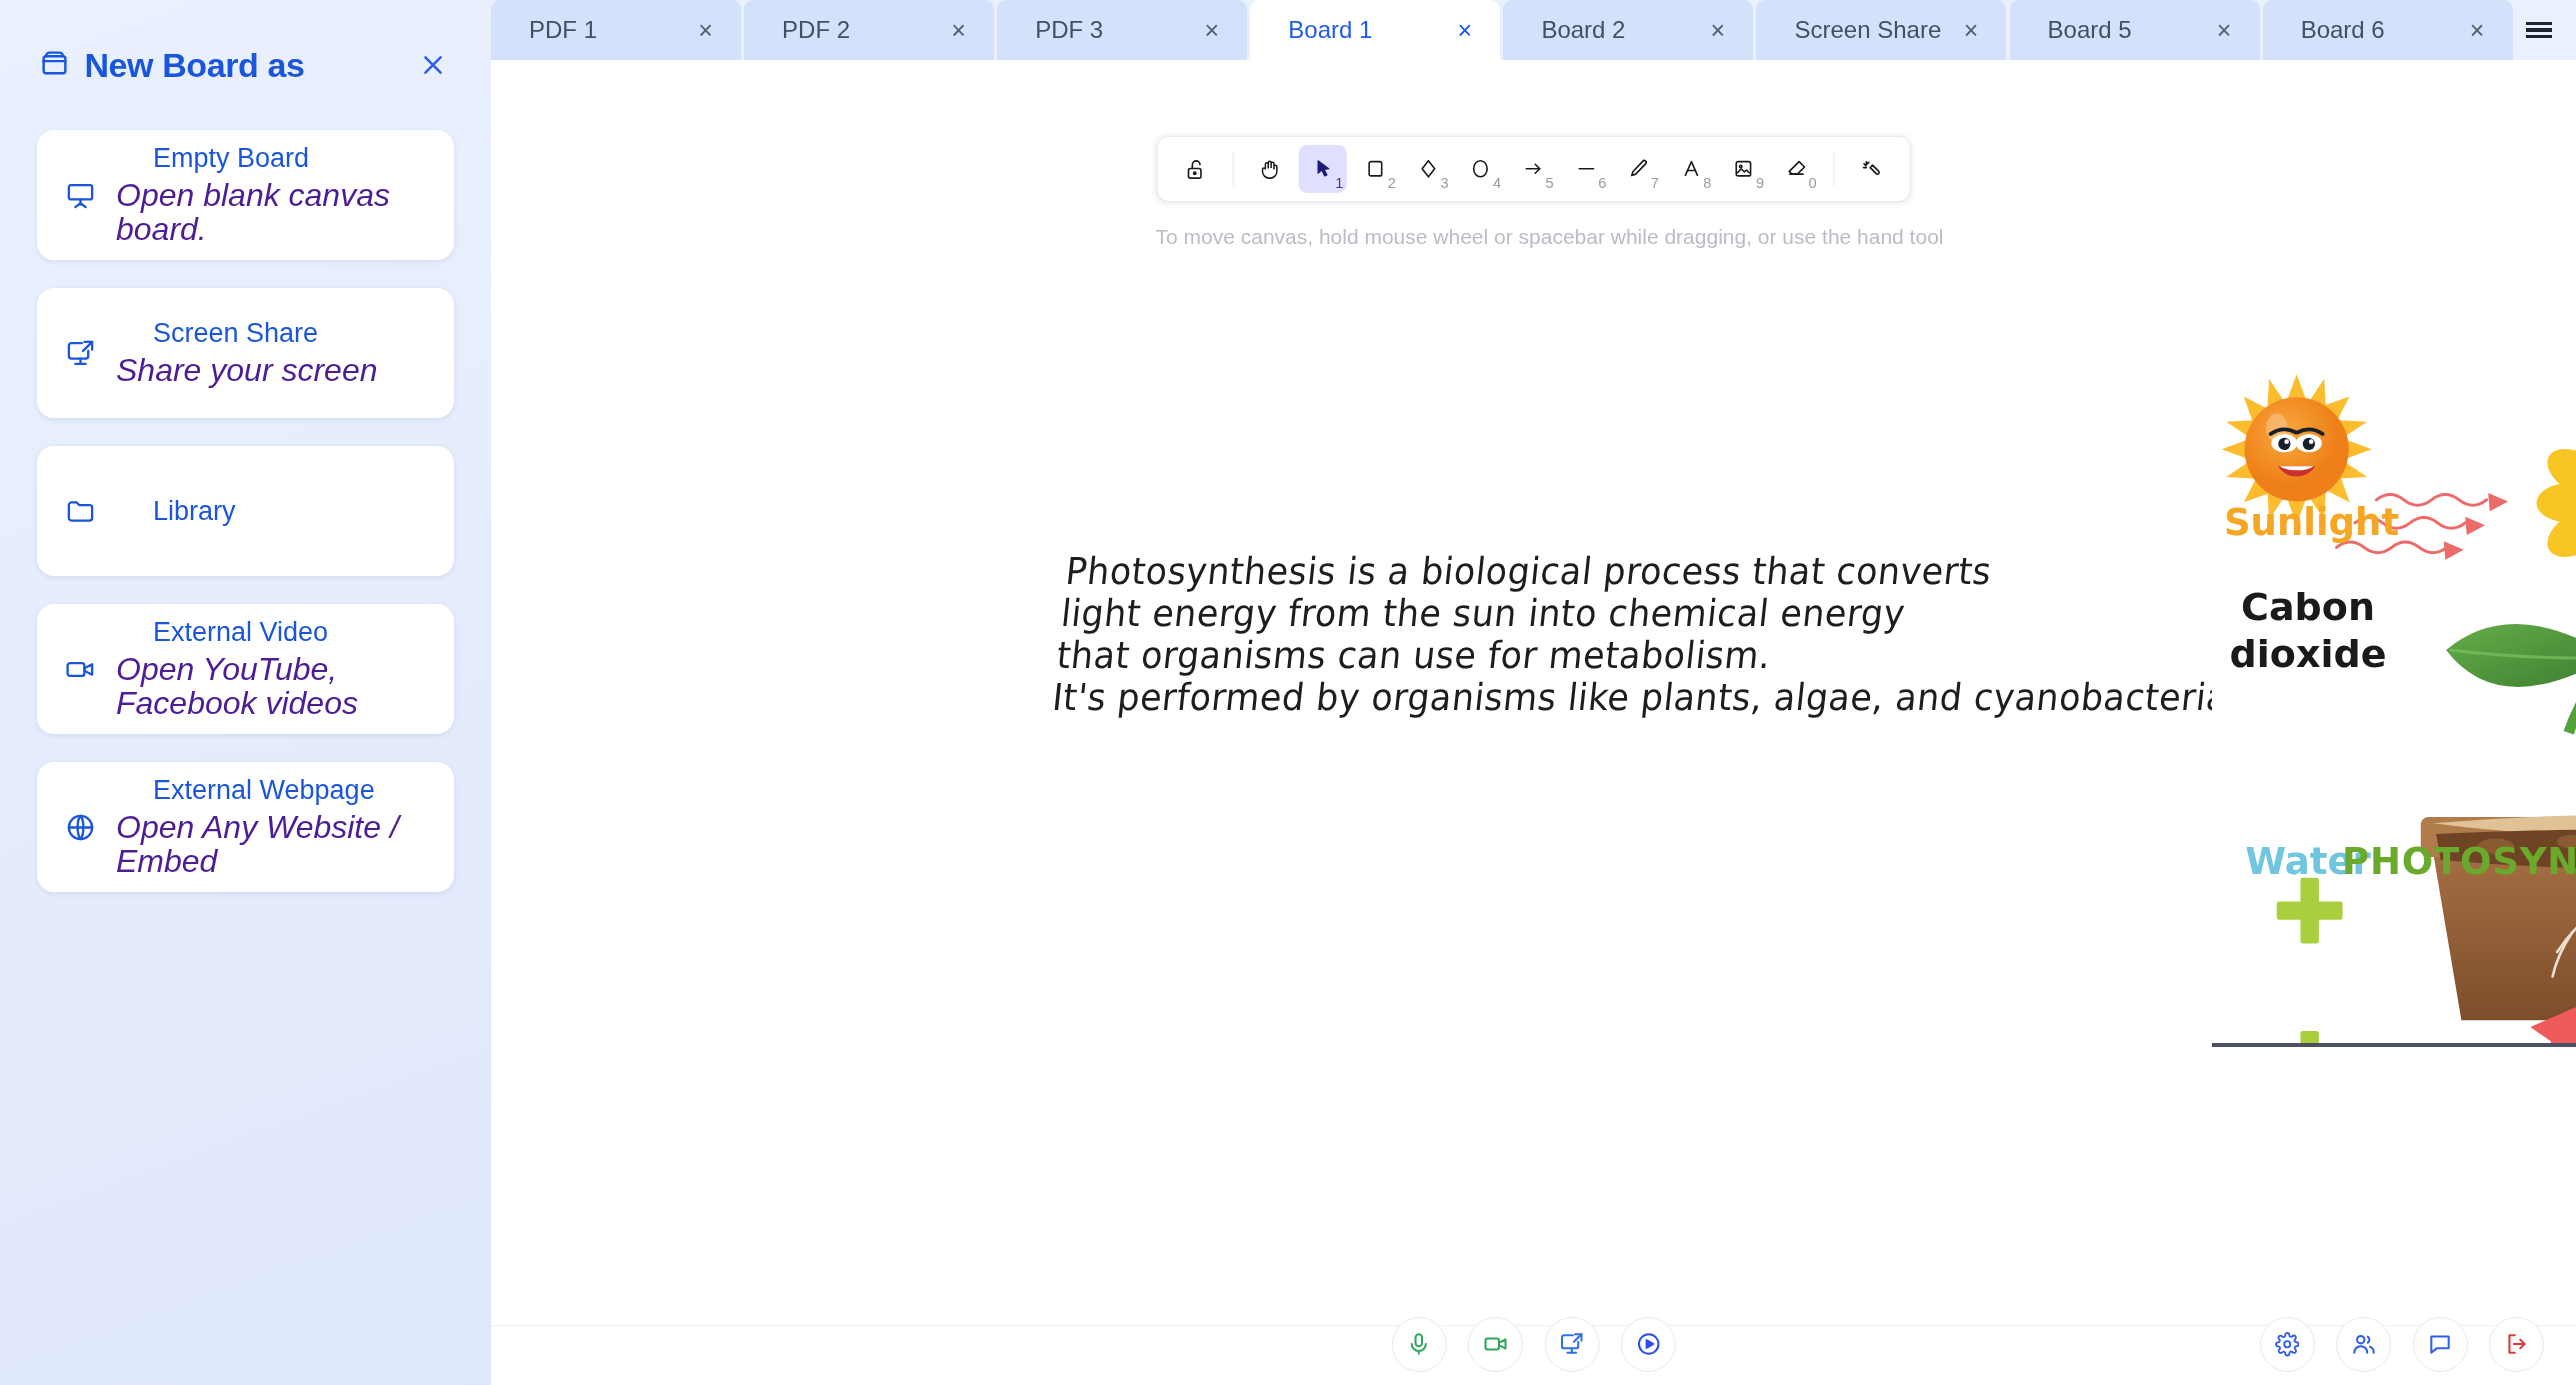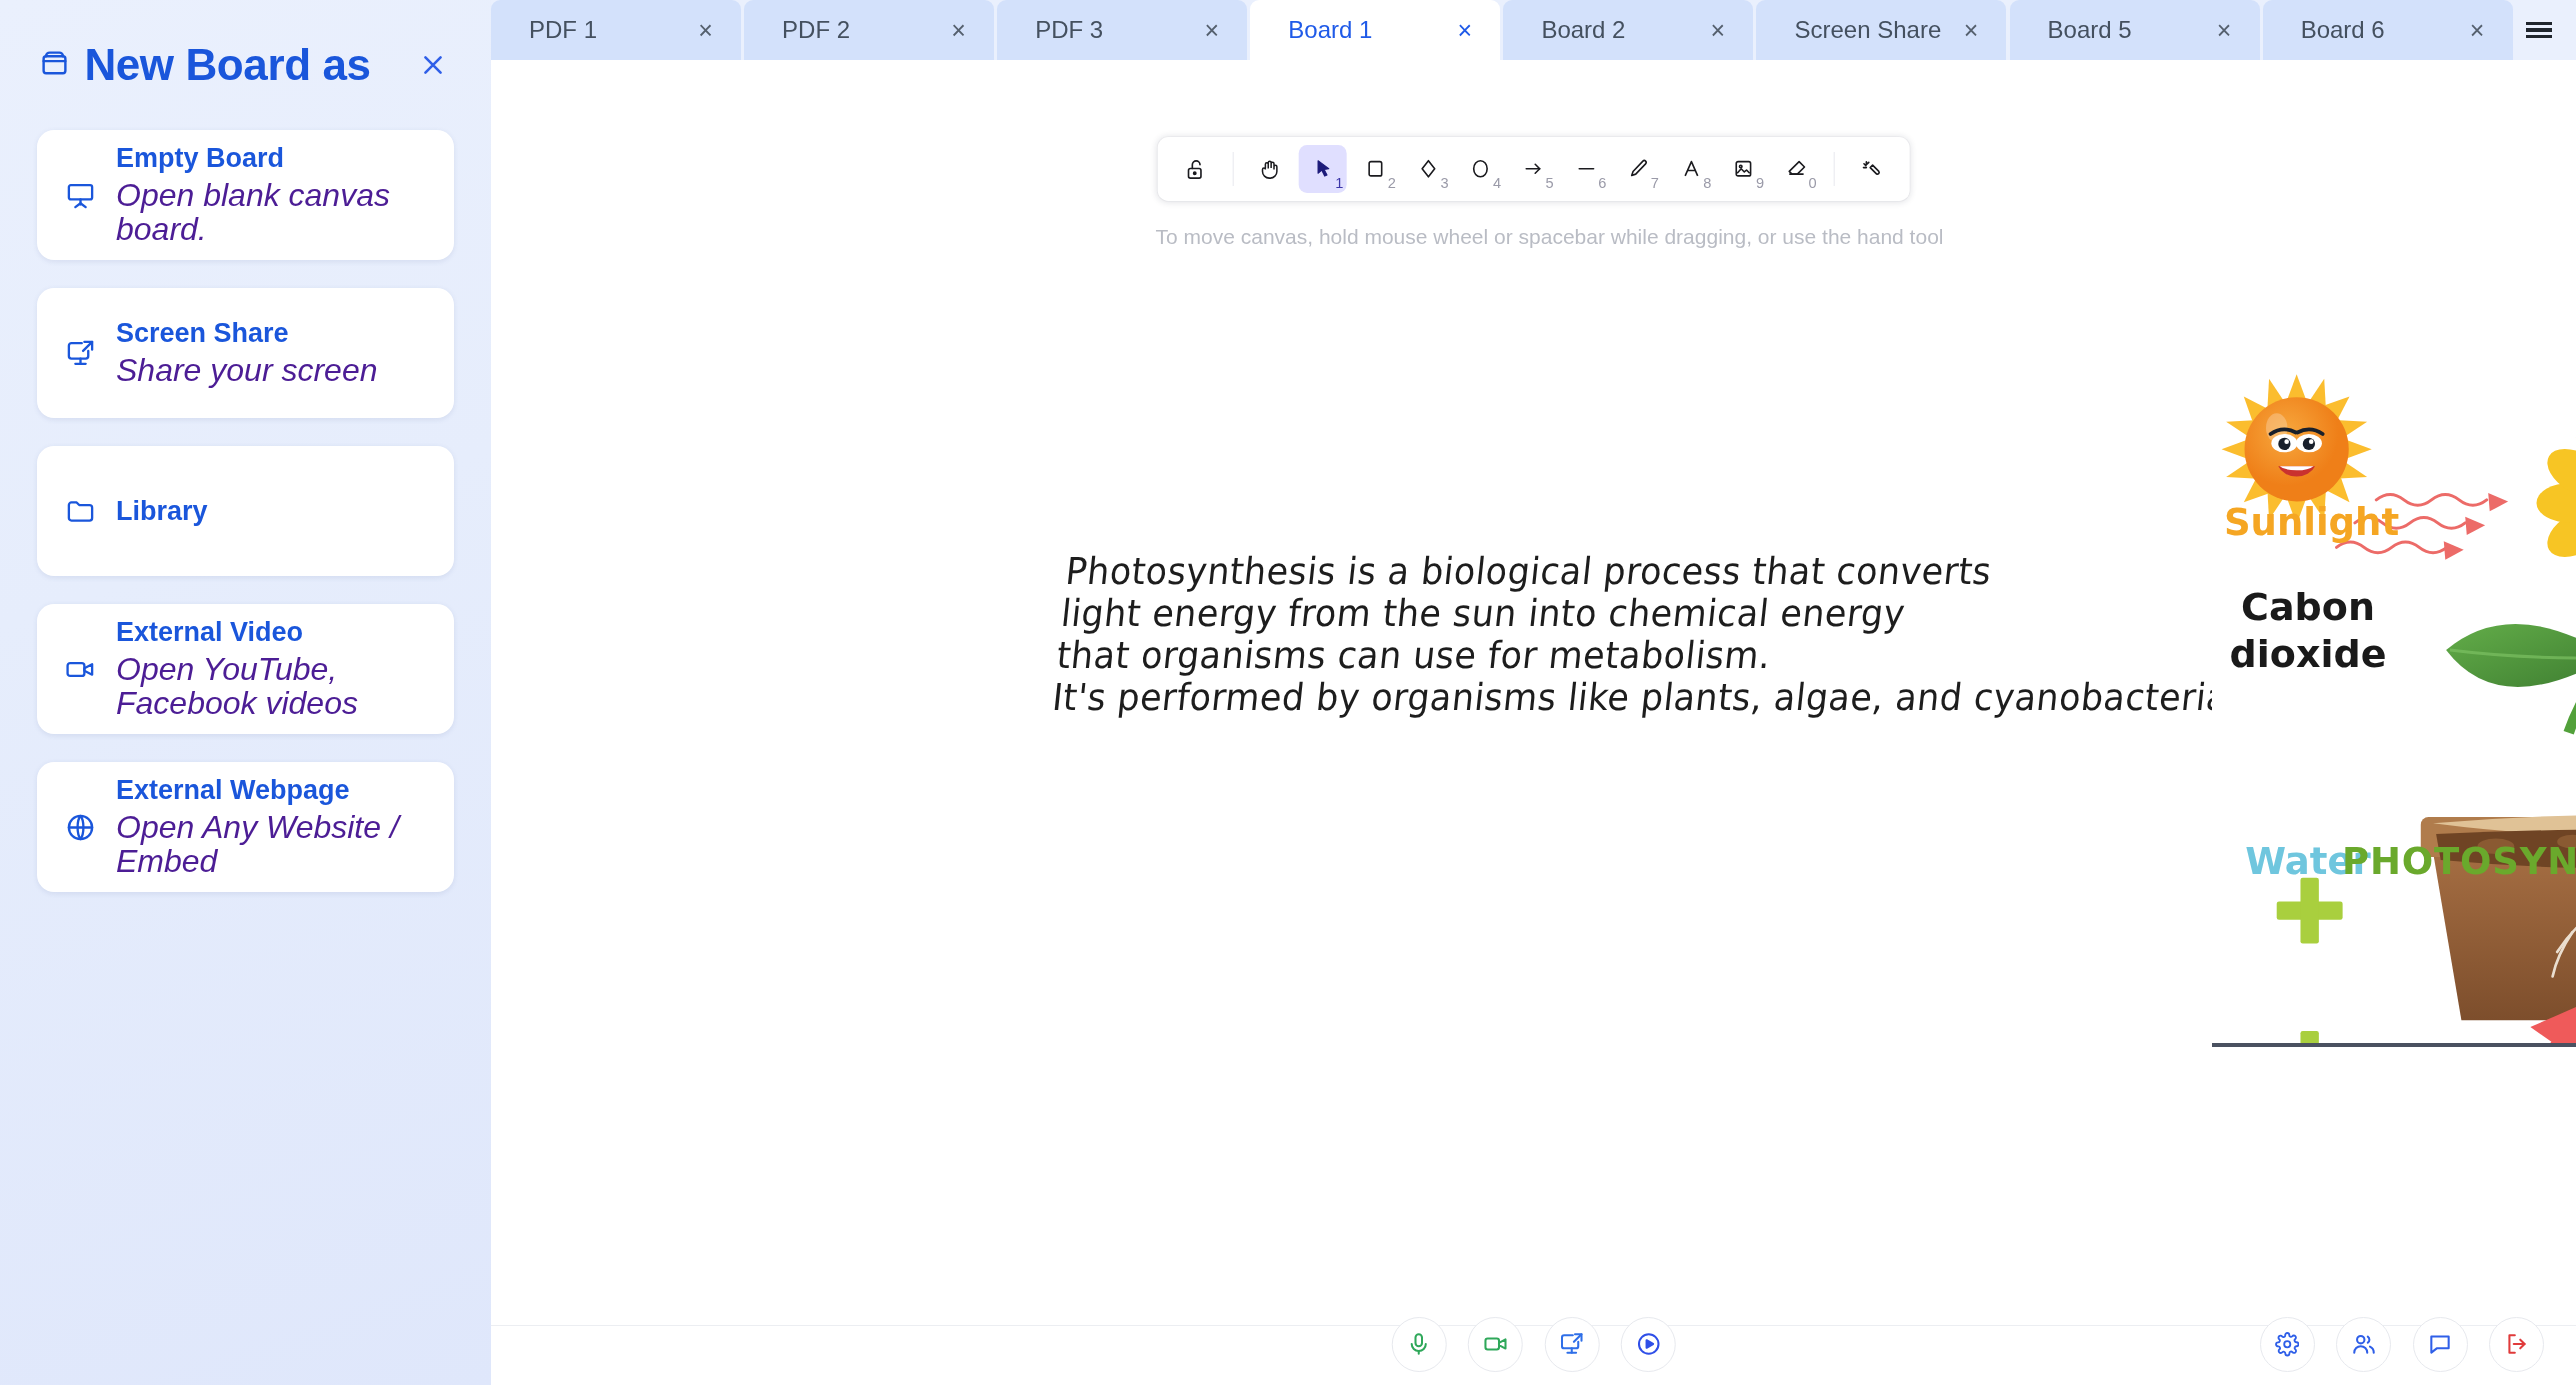--- a/index.html
+++ b/index.html
@@ -18,21 +18,21 @@
     position: relative;
     padding: 0 37px;
   }
   .sb-header {
     display: flex; align-items: center;
     height: 130px;
     padding-left: 3.1px;
   }
   .sb-title-wrap { display: flex; align-items: center; gap: 15.3px; flex: 1; }
   .sb-title {
-    font-size: 44px; font-weight: bold; color: #1a56db; letter-spacing: -0.4px;
+    font-size: 34px; font-weight: bold; color: #1a56db; letter-spacing: -0.4px;
     white-space: nowrap;
   }
   .sb-close {
     width: 43px; height: 43px; display: flex; align-items: center; justify-content: center;
     cursor: pointer;
   }
   .sb-card {
     background: #ffffff;
     border-radius: 17px;
     box-shadow: 0 1.5px 5.4px rgba(60,80,140,0.10);
@@ -40,21 +40,21 @@
     margin-bottom: 28px;
     display: flex; align-items: center;
     padding: 0 23px 0 28px;
     cursor: pointer;
   }
   .sb-card-icon {
     width: 51px; flex: 0 0 51px; display: flex; align-items: center; justify-content: flex-start;
     color: #1a56db;
   }
   .sb-card-body { display: flex; flex-direction: column; justify-content: center; gap: 7px; }
-  .sb-card-title { font-size: 27px; color: #1a56db; font-weight: bold; line-height: 1.05; }
+  .sb-card-title { font-size: 27px; color: #1a56db; font-weight: normal; line-height: 1.05; margin-left: 37px; }
   .sb-card-desc  { font-size: 32px; color: #4c1d95; line-height: 1.05; font-style: italic; }
 
   
   .main { position: relative; flex: 1; height: 1385px; background: #ffffff; }
 
   
   .tabstrip {
     position: absolute; top: 0; left: 0; right: 0; height: 60px;
     background: #eaf0fd;
     display: flex; align-items: flex-start;

